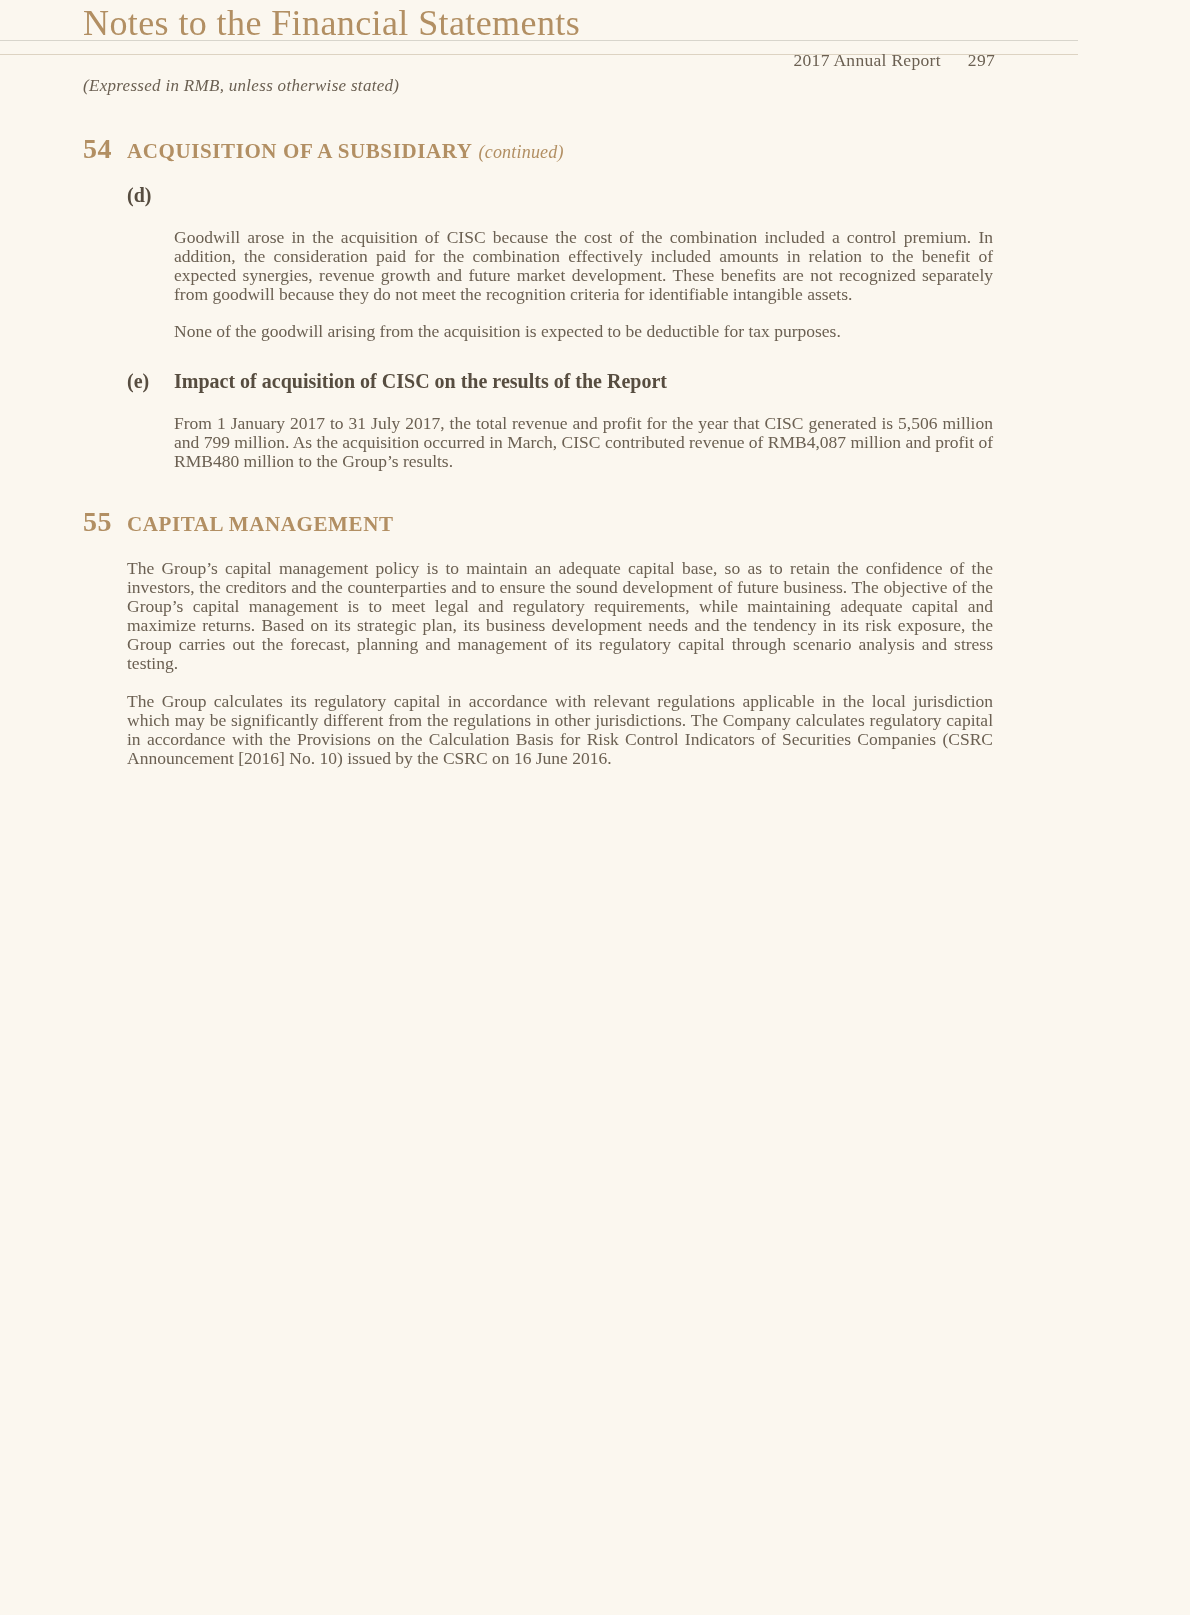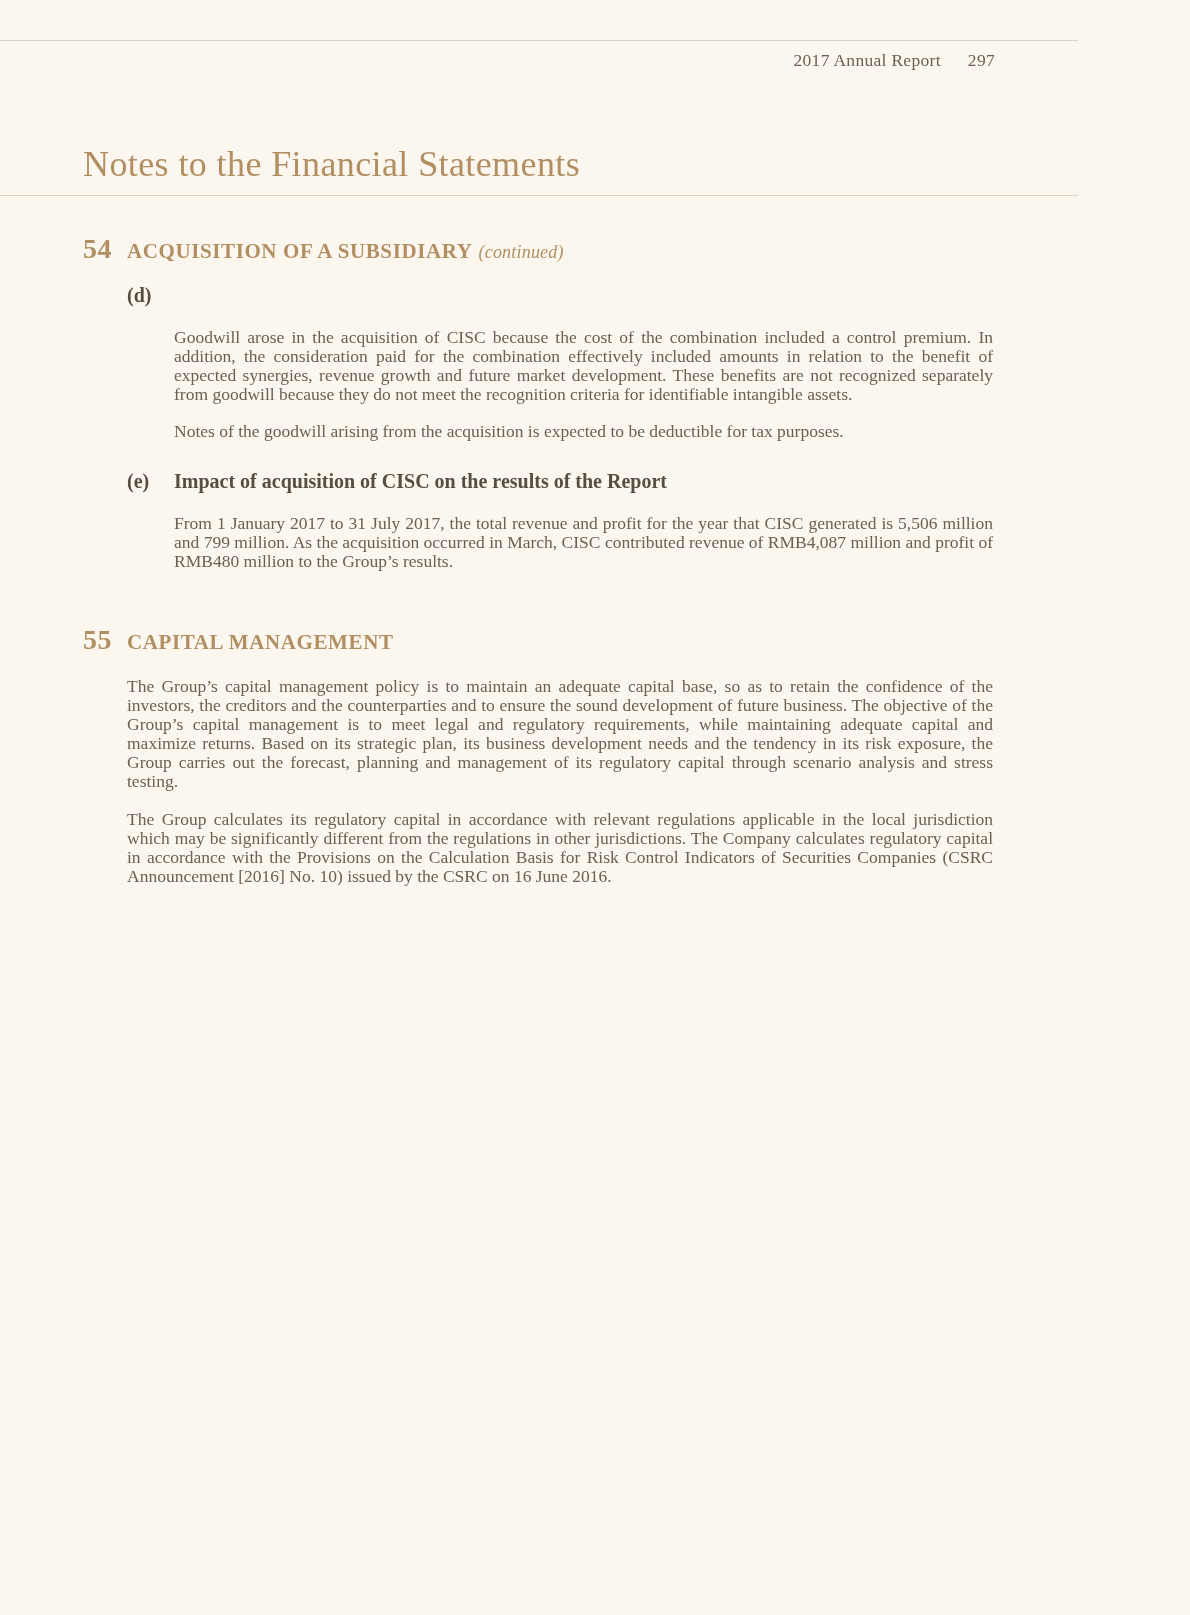--- a/index.html
+++ b/index.html
@@ -36,21 +36,20 @@
     color:var(--body-text);
     white-space:nowrap;
   }
   .page-header .page-num{margin-left:27px;}
   .content{
     padding:0 85px 0 83px;
     box-sizing:border-box;
   }
   .doc-title{
     margin:0;
-    padding-top:141px;
     font-size:36px;
     font-weight:normal;
     letter-spacing:0.4px;
     line-height:46px;
     color:var(--accent);
   }
   .title-rule{
     height:1px;
     background:var(--rule-title);
     margin:8px -85px 0 -83px;
@@ -82,21 +81,21 @@
     letter-spacing:0.6px;
   }
   .cont{
     font-weight:normal;
     font-style:italic;
     font-size:18px;
     letter-spacing:0.2px;
     margin-left:6px;
   }
   .sec54-head{margin-top:37px;}
-  .sec55-head{margin-top:53px;font-family:Liberation Serif, serif;}
+  .sec55-head{margin-top:35px;font-family:Liberation Serif, serif;}
   .sec-body{padding-left:44px;}
   .sub-head{
     display:flex;
     align-items:baseline;
     color:var(--heading-text);
   }
   .sub-label{
     flex:none;
     width:47px;
     font-size:20px;
@@ -132,36 +131,37 @@
   <div class="page-header">
     <span>2017 Annual Report</span><span class="page-num">297</span>
   </div>
 
   <div class="content">
 
     <h1 class="doc-title">Notes to the Financial Statements</h1>
 
     <div class="title-rule"></div>
 
+    <p class="note">(Expressed in RMB, unless otherwise stated)</p>
 
     <section class="sec">
       <div class="sec-head sec54-head">
         <span class="sec-num">54</span>
         <h2 class="sec-title"><span>ACQUISITION OF A SUBSIDIARY</span><em class="cont">(continued)</em></h2>
       </div>
 
       <div class="sec-body">
 
         <div>
           <div class="sub-head subd-head">
             <span class="sub-label">(d)</span>
           </div>
           <div class="sub-body">
             <p class="body-par par-first">Goodwill arose in the acquisition of CISC because the cost of the combination included a control premium. In addition, the consideration paid for the combination effectively included amounts in relation to the benefit of expected synergies, revenue growth and future market development. These benefits are not recognized separately from goodwill because they do not meet the recognition criteria for identifiable intangible assets.</p>
-            <p class="body-par par-gap">Notes of the goodwill arising from the acquisition is expected to be deductible for tax purposes.</p>
+            <p class="body-par par-gap">None of the goodwill arising from the acquisition is expected to be deductible for tax purposes.</p>
           </div>
         </div>
 
         <div>
           <div class="sub-head sube-head">
             <span class="sub-label">(e)</span>
             <h3 class="sub-title">Impact of acquisition of CISC on the results of the Report</h3>
           </div>
           <div class="sub-body">
             <p class="body-par par-first">From 1 January 2017 to 31 July 2017, the total revenue and profit for the year that CISC generated is 5,506 million and 799 million. As the acquisition occurred in March, CISC contributed revenue of RMB4,087 million and profit of RMB480 million to the Group’s results.</p>

